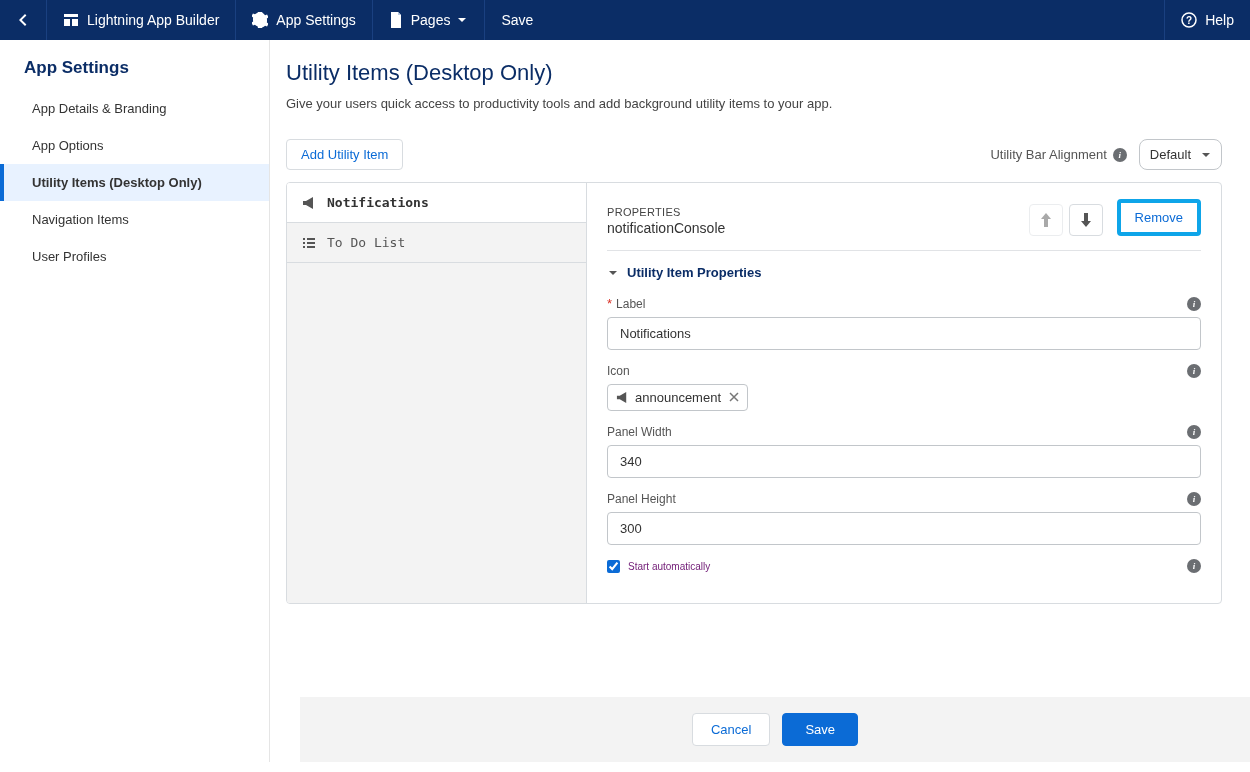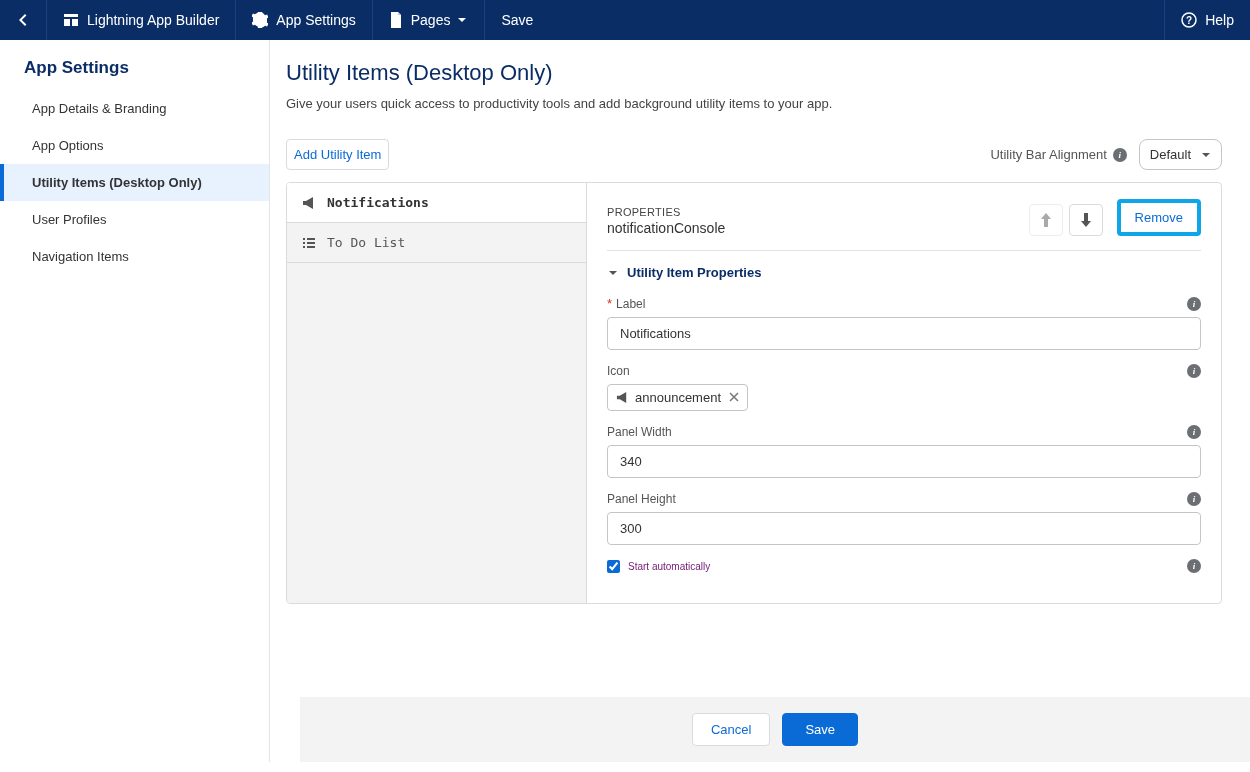--- a/index.html
+++ b/index.html
@@ -21,21 +21,21 @@
 .sidebar-title { font-size: 17px; font-weight: 700; color: #0b2d66; padding: 0 24px 12px; }
 .sidebar-item { padding: 11px 24px 11px 32px; font-size: 13px; color: #333; cursor: pointer; }
 .sidebar-item.active { background: #e8f2ff; border-left: 4px solid #0b6bd6; padding-left: 28px; font-weight: 700; }
 
 .main { flex: 1; display: flex; flex-direction: column; overflow: hidden; }
 .content { flex: 1; padding: 20px 28px 20px 16px; overflow: auto; }
 .page-title { font-size: 22px; color: #0b2d66; font-weight: 400; margin-bottom: 10px; }
 .page-desc { font-size: 13px; color: #444; margin-bottom: 28px; }
 
 .toolbar-row { display: flex; align-items: center; margin-bottom: 12px; }
-.btn-outline { border: 1px solid #d8dce0; background: #fff; color: #0b6bd6; padding: 7px 7px; border-radius: 4px; font-size: 13px; cursor: pointer; }
+.btn-outline { border: 1px solid #d8dce0; background: #fff; color: #0b6bd6; padding: 7px 14px; border-radius: 4px; font-size: 13px; cursor: pointer; }
 .toolbar-spacer { flex: 1; }
 .align-label { font-size: 13px; color: #555; margin-right: 6px; }
 .info-icon { width: 14px; height: 14px; border-radius: 50%; background: #6b6e72; color: #fff; display: inline-flex; align-items: center; justify-content: center; font-size: 9px; font-weight: 700; font-style: italic; font-family: Georgia, serif; }
 .select-box { display: flex; align-items: center; border: 1px solid #c2c6ca; border-radius: 8px; padding: 7px 10px; margin-left: 12px; font-size: 13px; cursor: pointer; min-width: 78px; justify-content: space-between; }
 
 .panel { display: flex; border: 1px solid #d8dce0; border-radius: 4px; overflow: hidden; min-height: 410px; }
 .left-col { width: 300px; background: #f3f3f3; border-right: 1px solid #d8dce0; }
 .item-row { display: flex; align-items: center; padding: 12px 14px; border-bottom: 1px solid #d8dce0; cursor: pointer; font-family: "Consolas", monospace; font-size: 13px; color: #555; }
 .item-row.selected { background: #fff; font-weight: 700; color: #333; }
 .item-row .icon-slot { width: 16px; margin-right: 10px; display: flex; align-items: center; justify-content: center; }
@@ -121,22 +121,22 @@
   </div>
 </div>
 
 <div class="layout">
 
   <div class="sidebar">
     <div class="sidebar-title">App Settings</div>
     <div class="sidebar-item"><span>App Details &amp; Branding</span></div>
     <div class="sidebar-item"><span>App Options</span></div>
     <div class="sidebar-item active"><span>Utility Items (Desktop Only)</span></div>
+    <div class="sidebar-item"><span>Navigation Items</span></div>
     <div class="sidebar-item"><span>User Profiles</span></div>
-    <div class="sidebar-item"><span>Navigation Items</span></div>
   </div>
 
   <div class="main">
     <div class="content">
       <div class="page-title">Utility Items (Desktop Only)</div>
       <div class="page-desc">Give your users quick access to productivity tools and add background utility items to your app.</div>
 
       <div class="toolbar-row">
         <button class="btn-outline">Add Utility Item</button>
         <div class="toolbar-spacer"></div>

